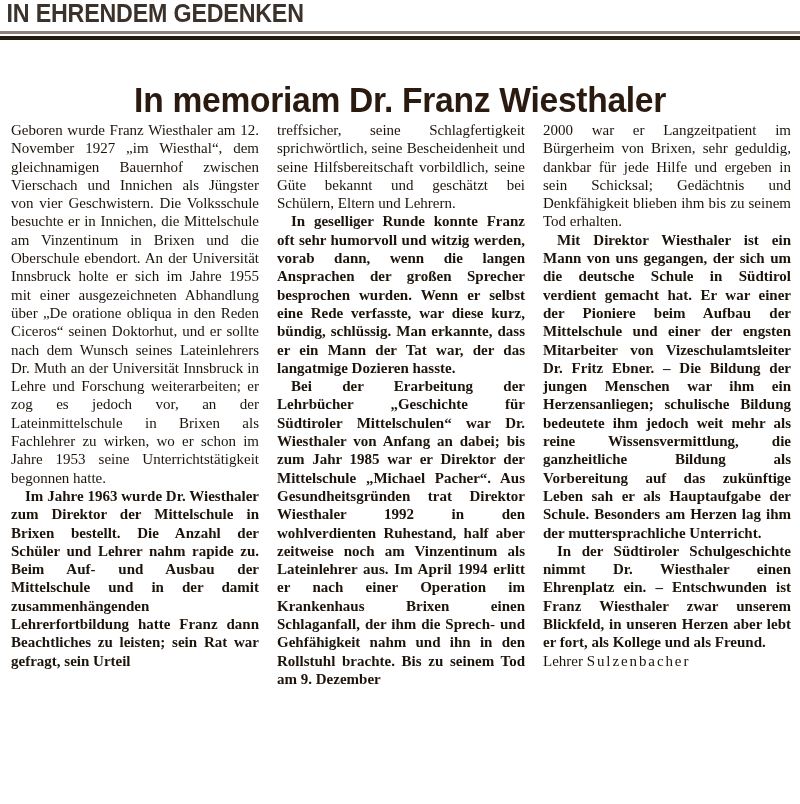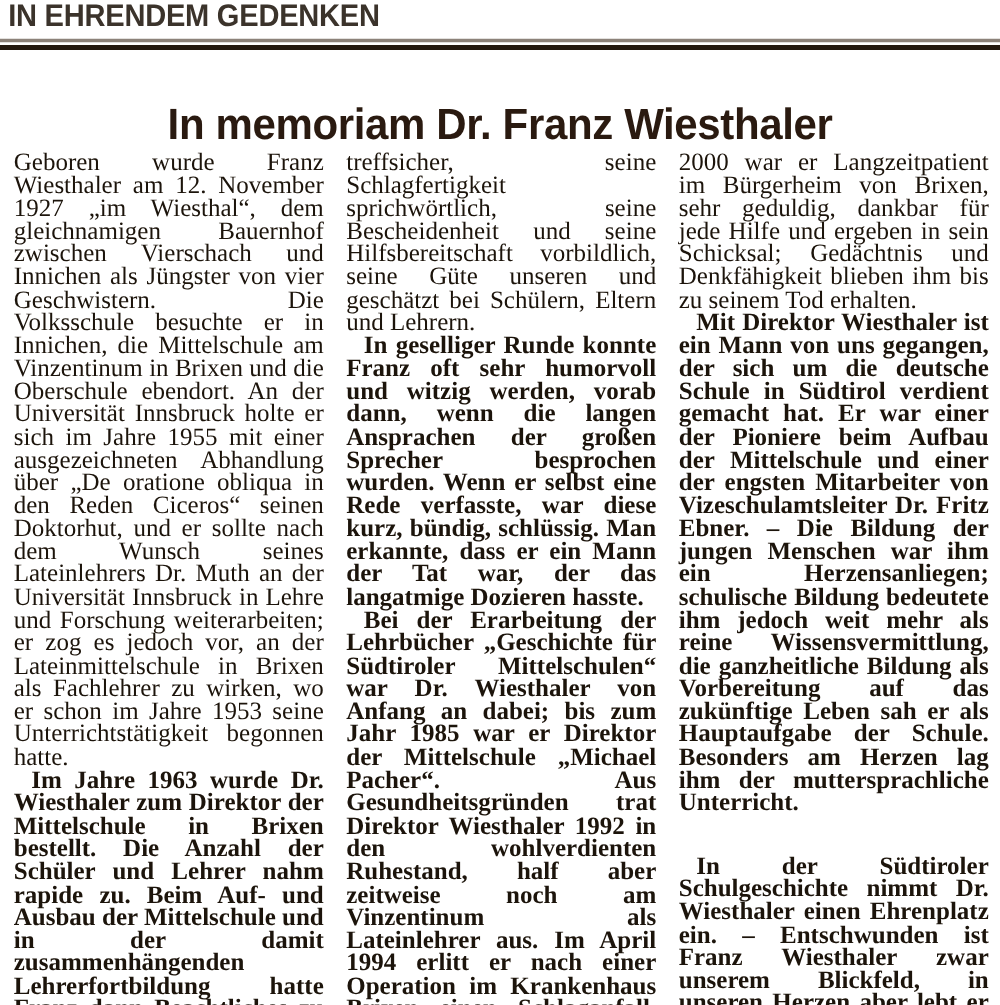--- a/index.html
+++ b/index.html
@@ -87,35 +87,34 @@
     display: flex;
     gap: 18px;
   }
   .col {
     width: 248px;
     flex: 0 0 248px;
   }
   .col p {
     margin: 0;
     font-family: "Liberation Serif", serif;
-    font-size: 20px;
+    font-size: 15px;
     line-height: 18.3px;
     text-align: justify;
     text-align-last: auto;
     color: #1c140b;
     hyphens: manual;
     word-spacing: 0px;
   }
   .col p.indent {
     text-indent: 14px;
     font-weight: bold;
   }
   .col p.lastpar {
     text-align: justify;
-    margin-top: 32px;
   }
   .signature {
     margin: 0;
     margin-top: 1px;
     font-family: "Liberation Serif", serif;
     font-size: 15.4px;
     line-height: 18.3px;
     text-align: right;
     color: #1c140b;
   }
@@ -138,21 +137,21 @@
   <h1 class="headline"><span class="hl-inner">In memoriam Dr. Franz Wiesthaler</span></h1>
 
   <div class="columns">
 
     <div class="col">
       <p>Geboren wurde Franz Wiesthaler am 12. November 1927 „im Wiesthal“, dem gleichnamigen Bauernhof zwischen Vierschach und Innichen als Jüngster von vier Geschwistern. Die Volksschule besuchte er in Innichen, die Mittelschule am Vinzentinum in Brixen und die Oberschule ebendort. An der Universität Innsbruck holte er sich im Jahre 1955 mit einer ausgezeichneten Abhandlung über „De oratione obliqua in den Reden Ciceros“ seinen Doktorhut, und er sollte nach dem Wunsch seines Lateinlehrers Dr. Muth an der Universität Innsbruck in Lehre und Forschung weiterarbeiten; er zog es jedoch vor, an der Lateinmittelschule in Brixen als Fachlehrer zu wirken, wo er schon im Jahre 1953 seine Unterrichtstätigkeit begonnen hatte.</p>
       <p class="indent">Im Jahre 1963 wurde Dr. Wiesthaler zum Direktor der Mittelschule in Brixen bestellt. Die Anzahl der Schüler und Lehrer nahm rapide zu. Beim Auf- und Ausbau der Mittelschule und in der damit zusammenhängenden Lehrerfortbildung hatte Franz dann Beachtliches zu leisten; sein Rat war gefragt, sein Urteil</p>
     </div>
 
     <div class="col">
-      <p>treffsicher, seine Schlagfertigkeit sprichwörtlich, seine Bescheidenheit und seine Hilfsbereitschaft vorbildlich, seine Güte unseren und geschätzt bei Schülern, Eltern und Lehrern.</p>
+      <p>treffsicher, seine Schlagfertigkeit sprichwörtlich, seine Bescheidenheit und seine Hilfsbereitschaft vorbildlich, seine Güte bekannt und geschätzt bei Schülern, Eltern und Lehrern.</p>
       <p class="indent">In geselliger Runde konnte Franz oft sehr humorvoll und witzig werden, vorab dann, wenn die langen Ansprachen der großen Sprecher besprochen wurden. Wenn er selbst eine Rede verfasste, war diese kurz, bündig, schlüssig. Man erkannte, dass er ein Mann der Tat war, der das langatmige Dozieren hasste.</p>
       <p class="indent">Bei der Erarbeitung der Lehrbücher „Geschichte für Südtiroler Mittelschulen“ war Dr. Wiesthaler von Anfang an dabei; bis zum Jahr 1985 war er Direktor der Mittelschule „Michael Pacher“. Aus Gesundheitsgründen trat Direktor Wiesthaler 1992 in den wohlverdienten Ruhestand, half aber zeitweise noch am Vinzentinum als Lateinlehrer aus. Im April 1994 erlitt er nach einer Operation im Krankenhaus Brixen einen Schlaganfall, der ihm die Sprech- und Gehfähigkeit nahm und ihn in den Rollstuhl brachte. Bis zu seinem Tod am 9. Dezember</p>
     </div>
 
     <div class="col">
       <p>2000 war er Langzeitpatient im Bürgerheim von Brixen, sehr geduldig, dankbar für jede Hilfe und ergeben in sein Schicksal; Gedächtnis und Denkfähigkeit blieben ihm bis zu seinem Tod erhalten.</p>
       <p class="indent">Mit Direktor Wiesthaler ist ein Mann von uns gegangen, der sich um die deutsche Schule in Südtirol verdient gemacht hat. Er war einer der Pioniere beim Aufbau der Mittelschule und einer der engsten Mitarbeiter von Vizeschulamtsleiter Dr. Fritz Ebner. – Die Bildung der jungen Menschen war ihm ein Herzensanliegen; schulische Bildung bedeutete ihm jedoch weit mehr als reine Wissensvermittlung, die ganzheitliche Bildung als Vorbereitung auf das zukünftige Leben sah er als Hauptaufgabe der Schule. Besonders am Herzen lag ihm der muttersprachliche Unterricht.</p>
       <p class="indent lastpar">In der Südtiroler Schulgeschichte nimmt Dr. Wiesthaler einen Ehrenplatz ein. – Entschwunden ist Franz Wiesthaler zwar unserem Blickfeld, in unseren Herzen aber lebt er fort, als Kollege und als Freund.</p>
       <p class="signature"><span>Lehrer </span><span class="sp-last">Sulzenbacher</span></p>
     </div>

